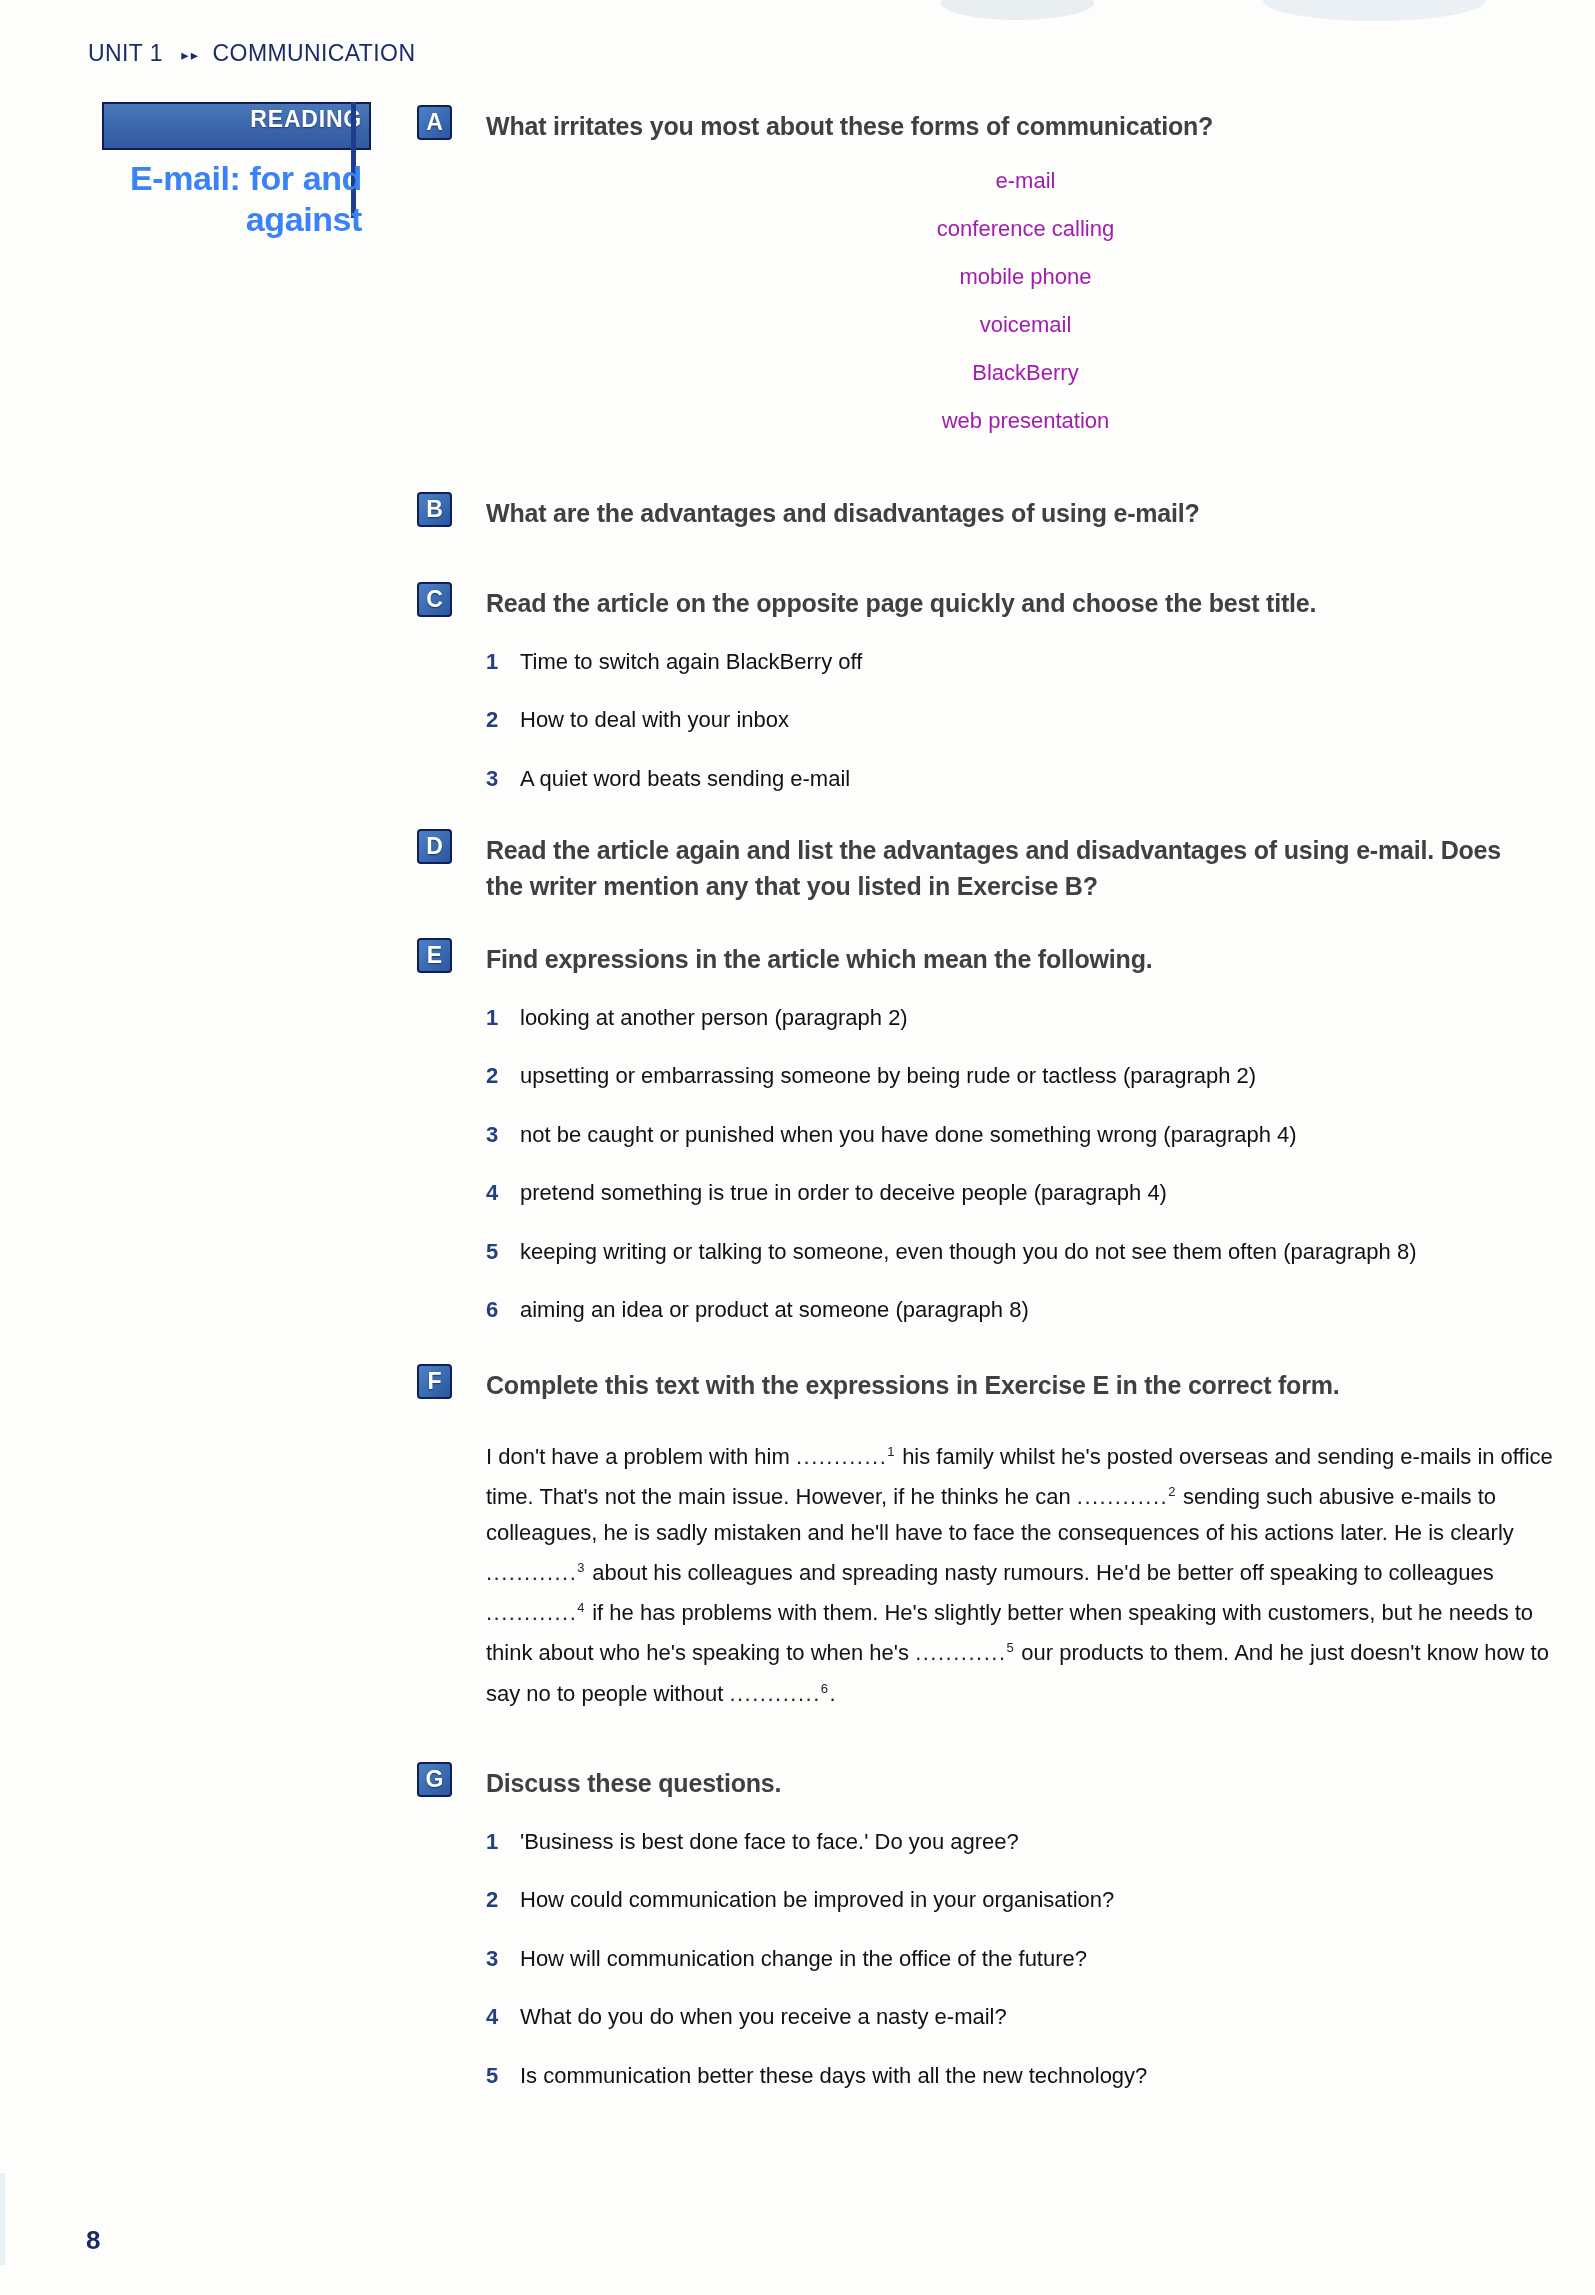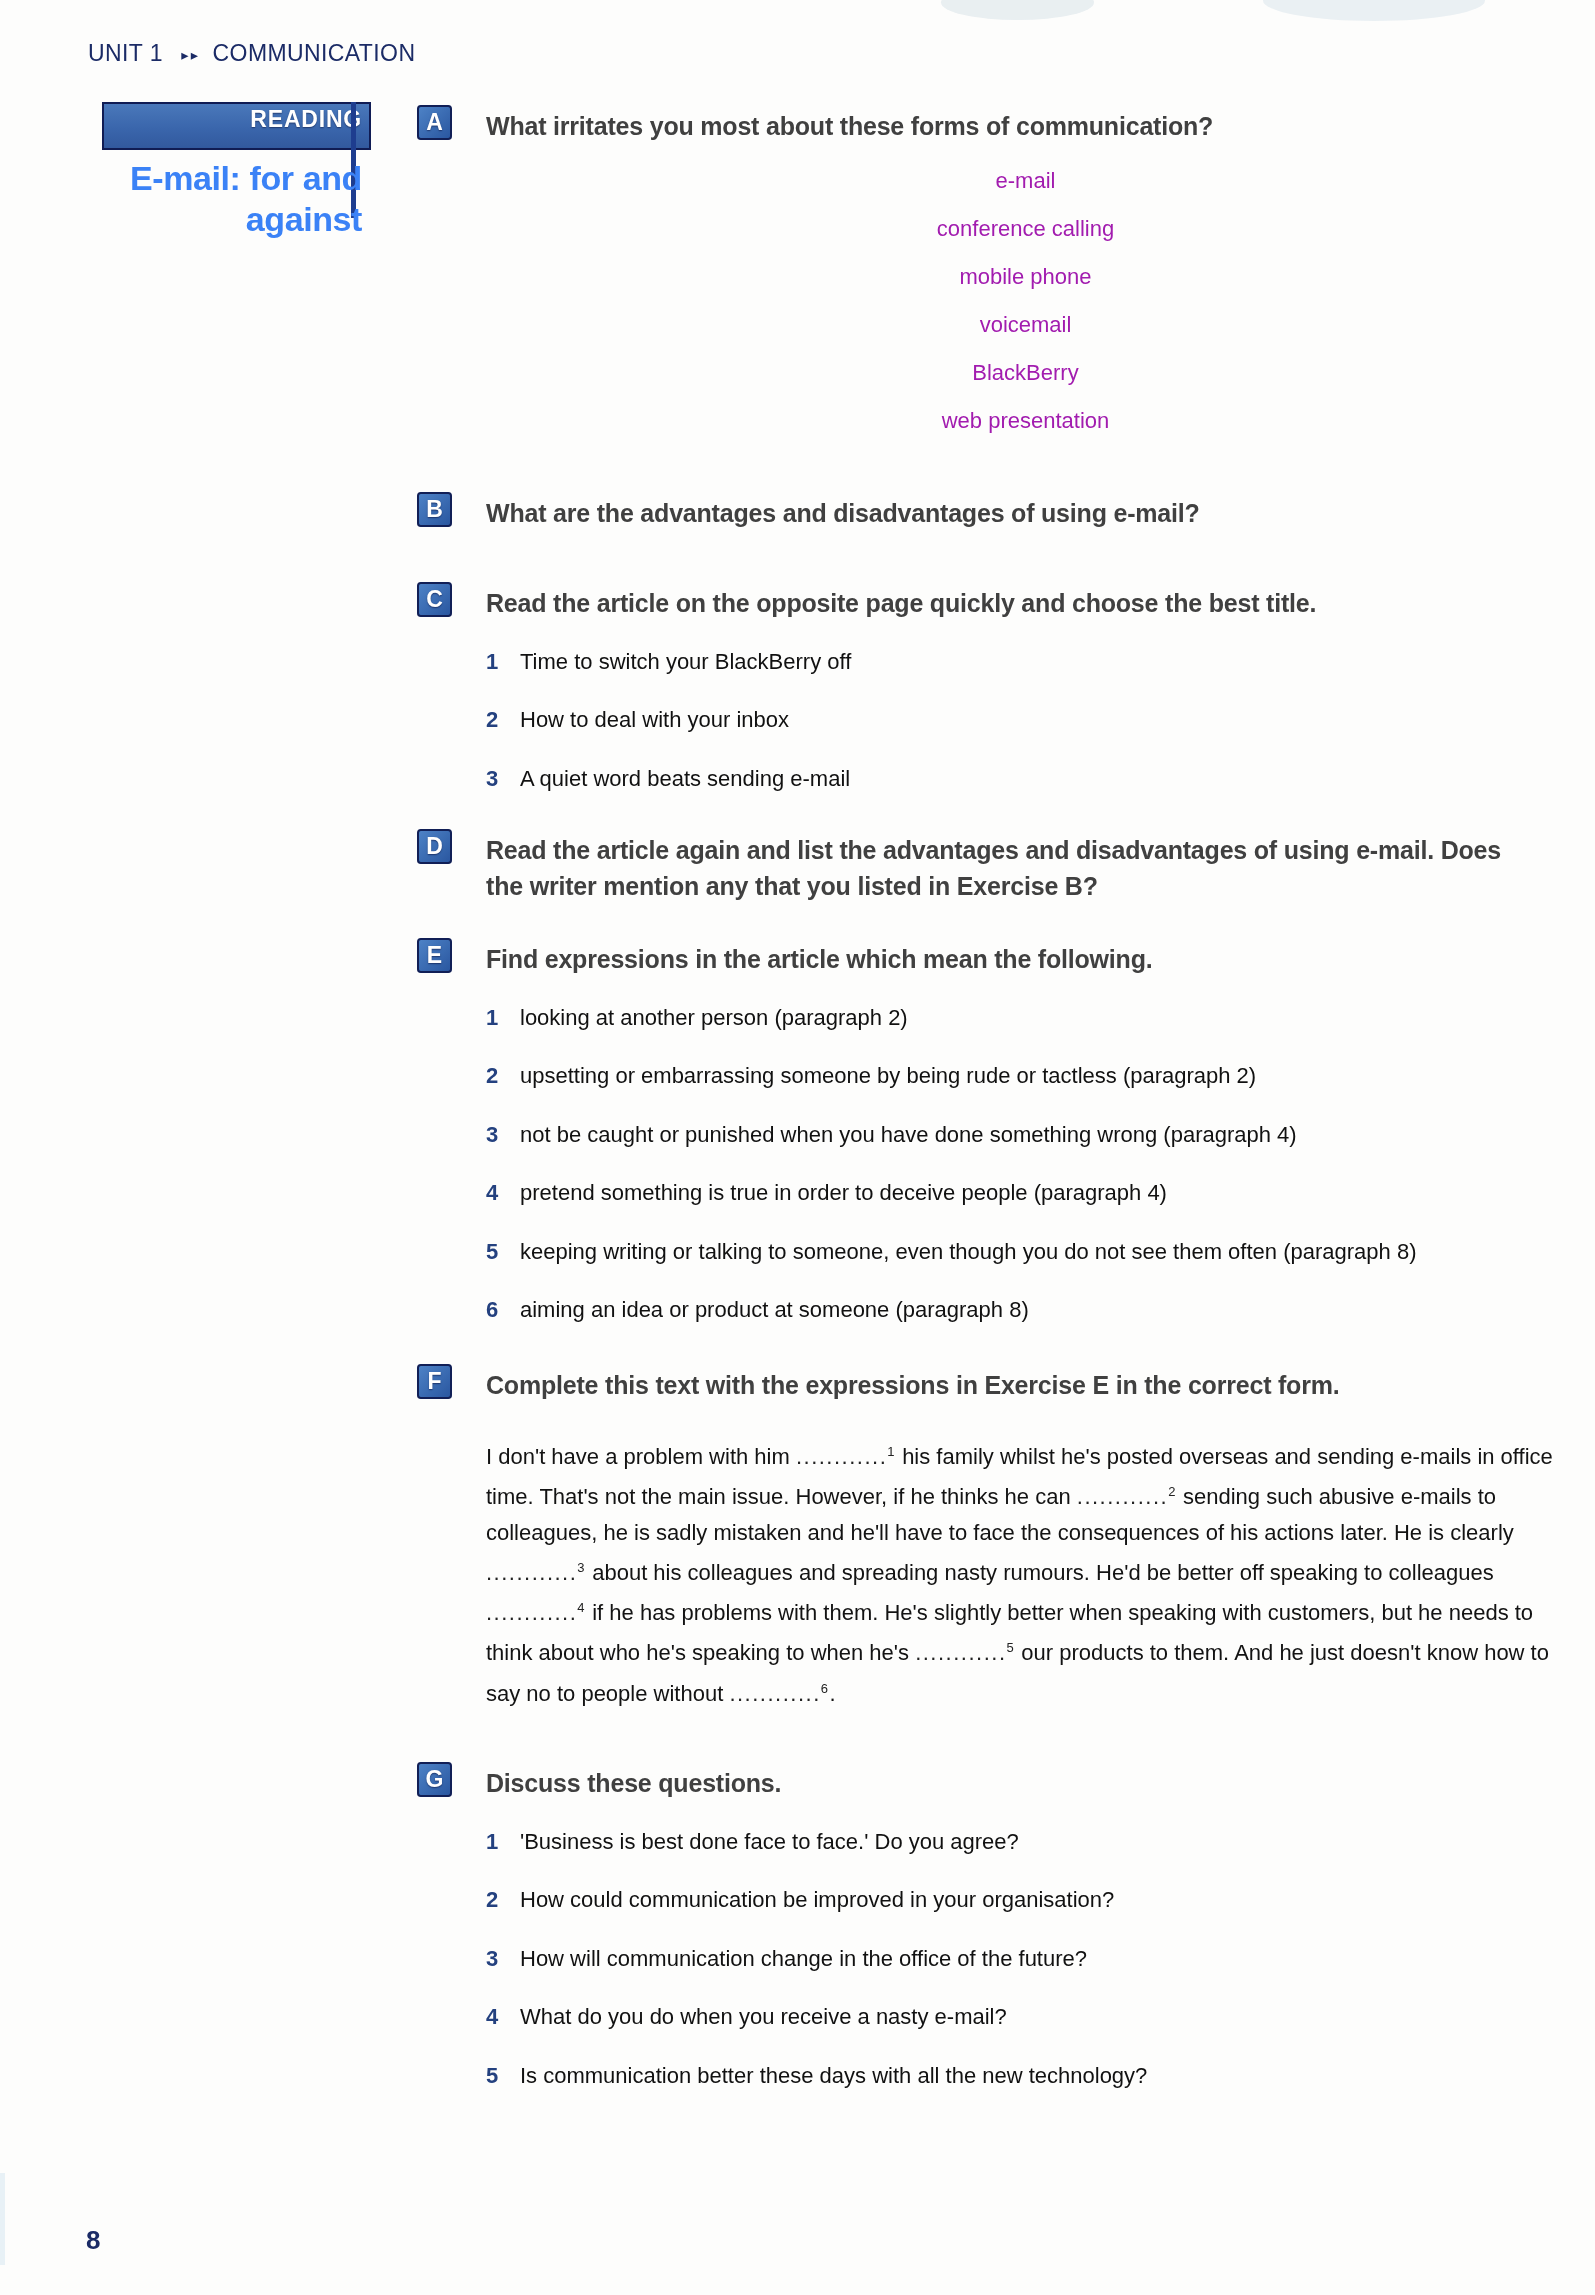--- a/index.html
+++ b/index.html
@@ -137,21 +137,21 @@
 
   <section class="exercise" style="top:582px">
     <div class="badge">
       <span>C</span>
     </div>
     <div class="ex-body">
       <h2 class="ex-heading">Read the article on the opposite page quickly and choose the best title.</h2>
       <div class="num-list">
           <div class="num-item">
             <span class="num">1</span>
-            <span class="itxt">Time to switch your BlackBerry off</span>
+            <span class="itxt">Time to switch again BlackBerry off</span>
           </div>
           <div class="num-item">
             <span class="num">2</span>
             <span class="itxt">How to deal with your inbox</span>
           </div>
           <div class="num-item">
             <span class="num">3</span>
             <span class="itxt">A quiet word beats sending e-mail</span>
           </div>
         </div>

